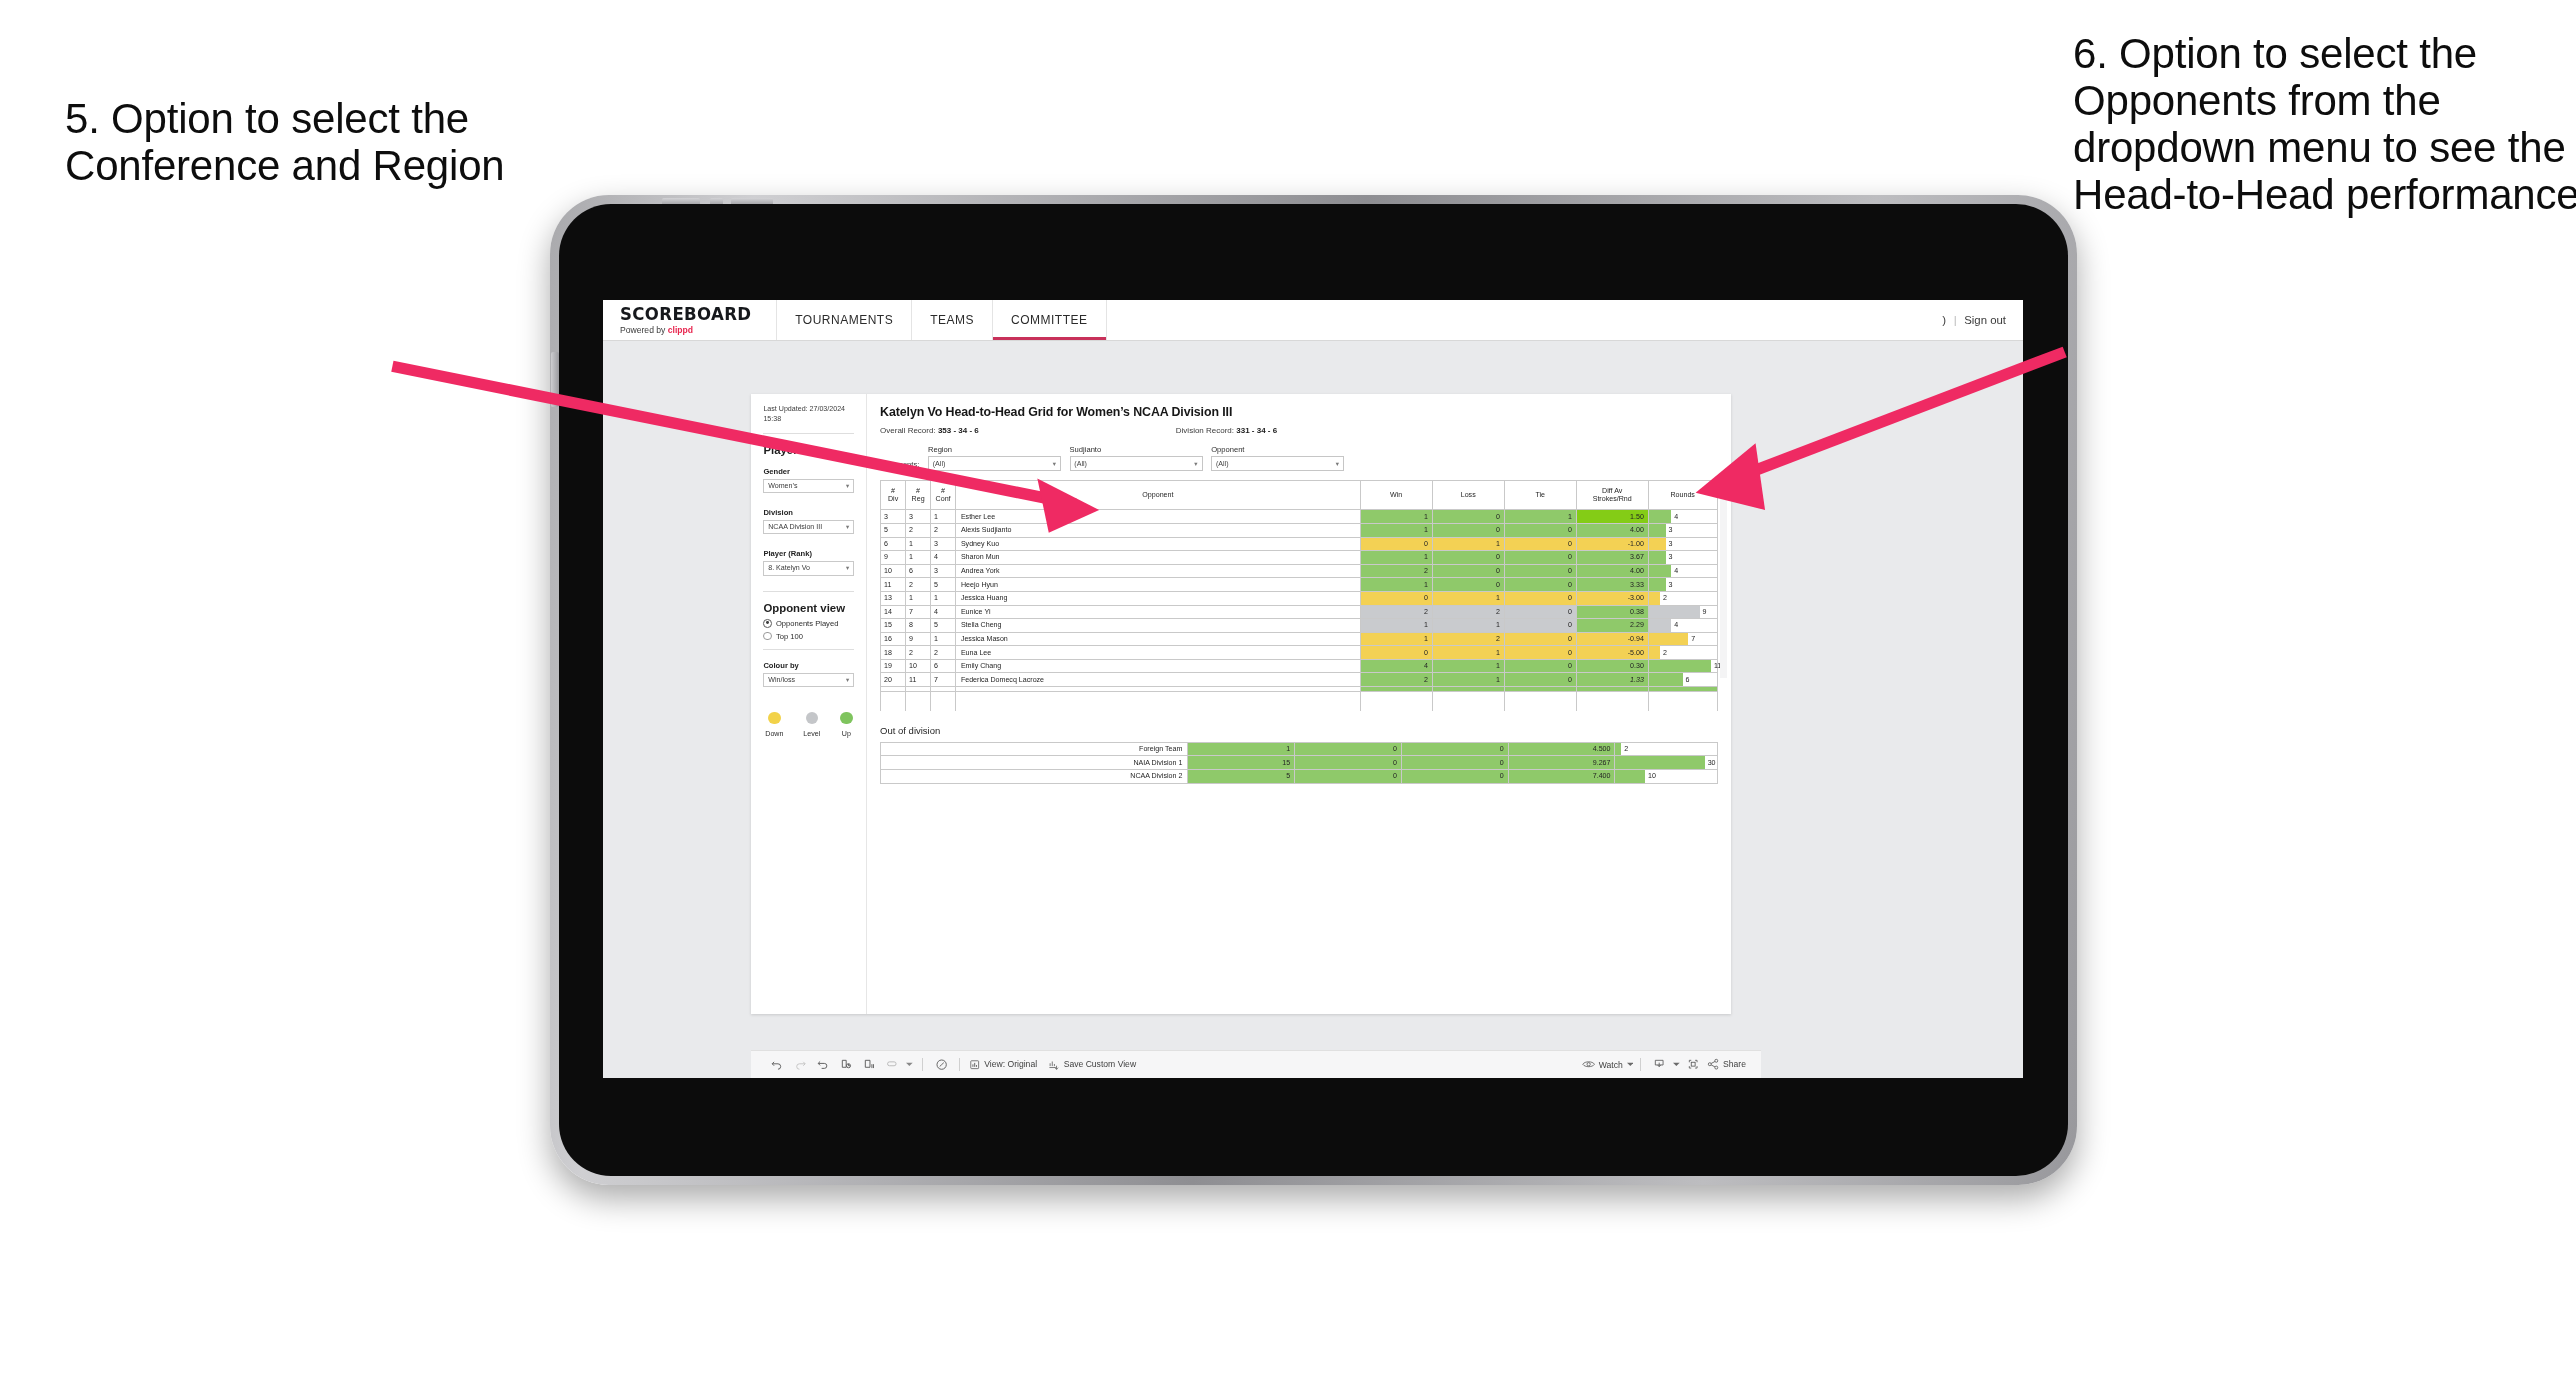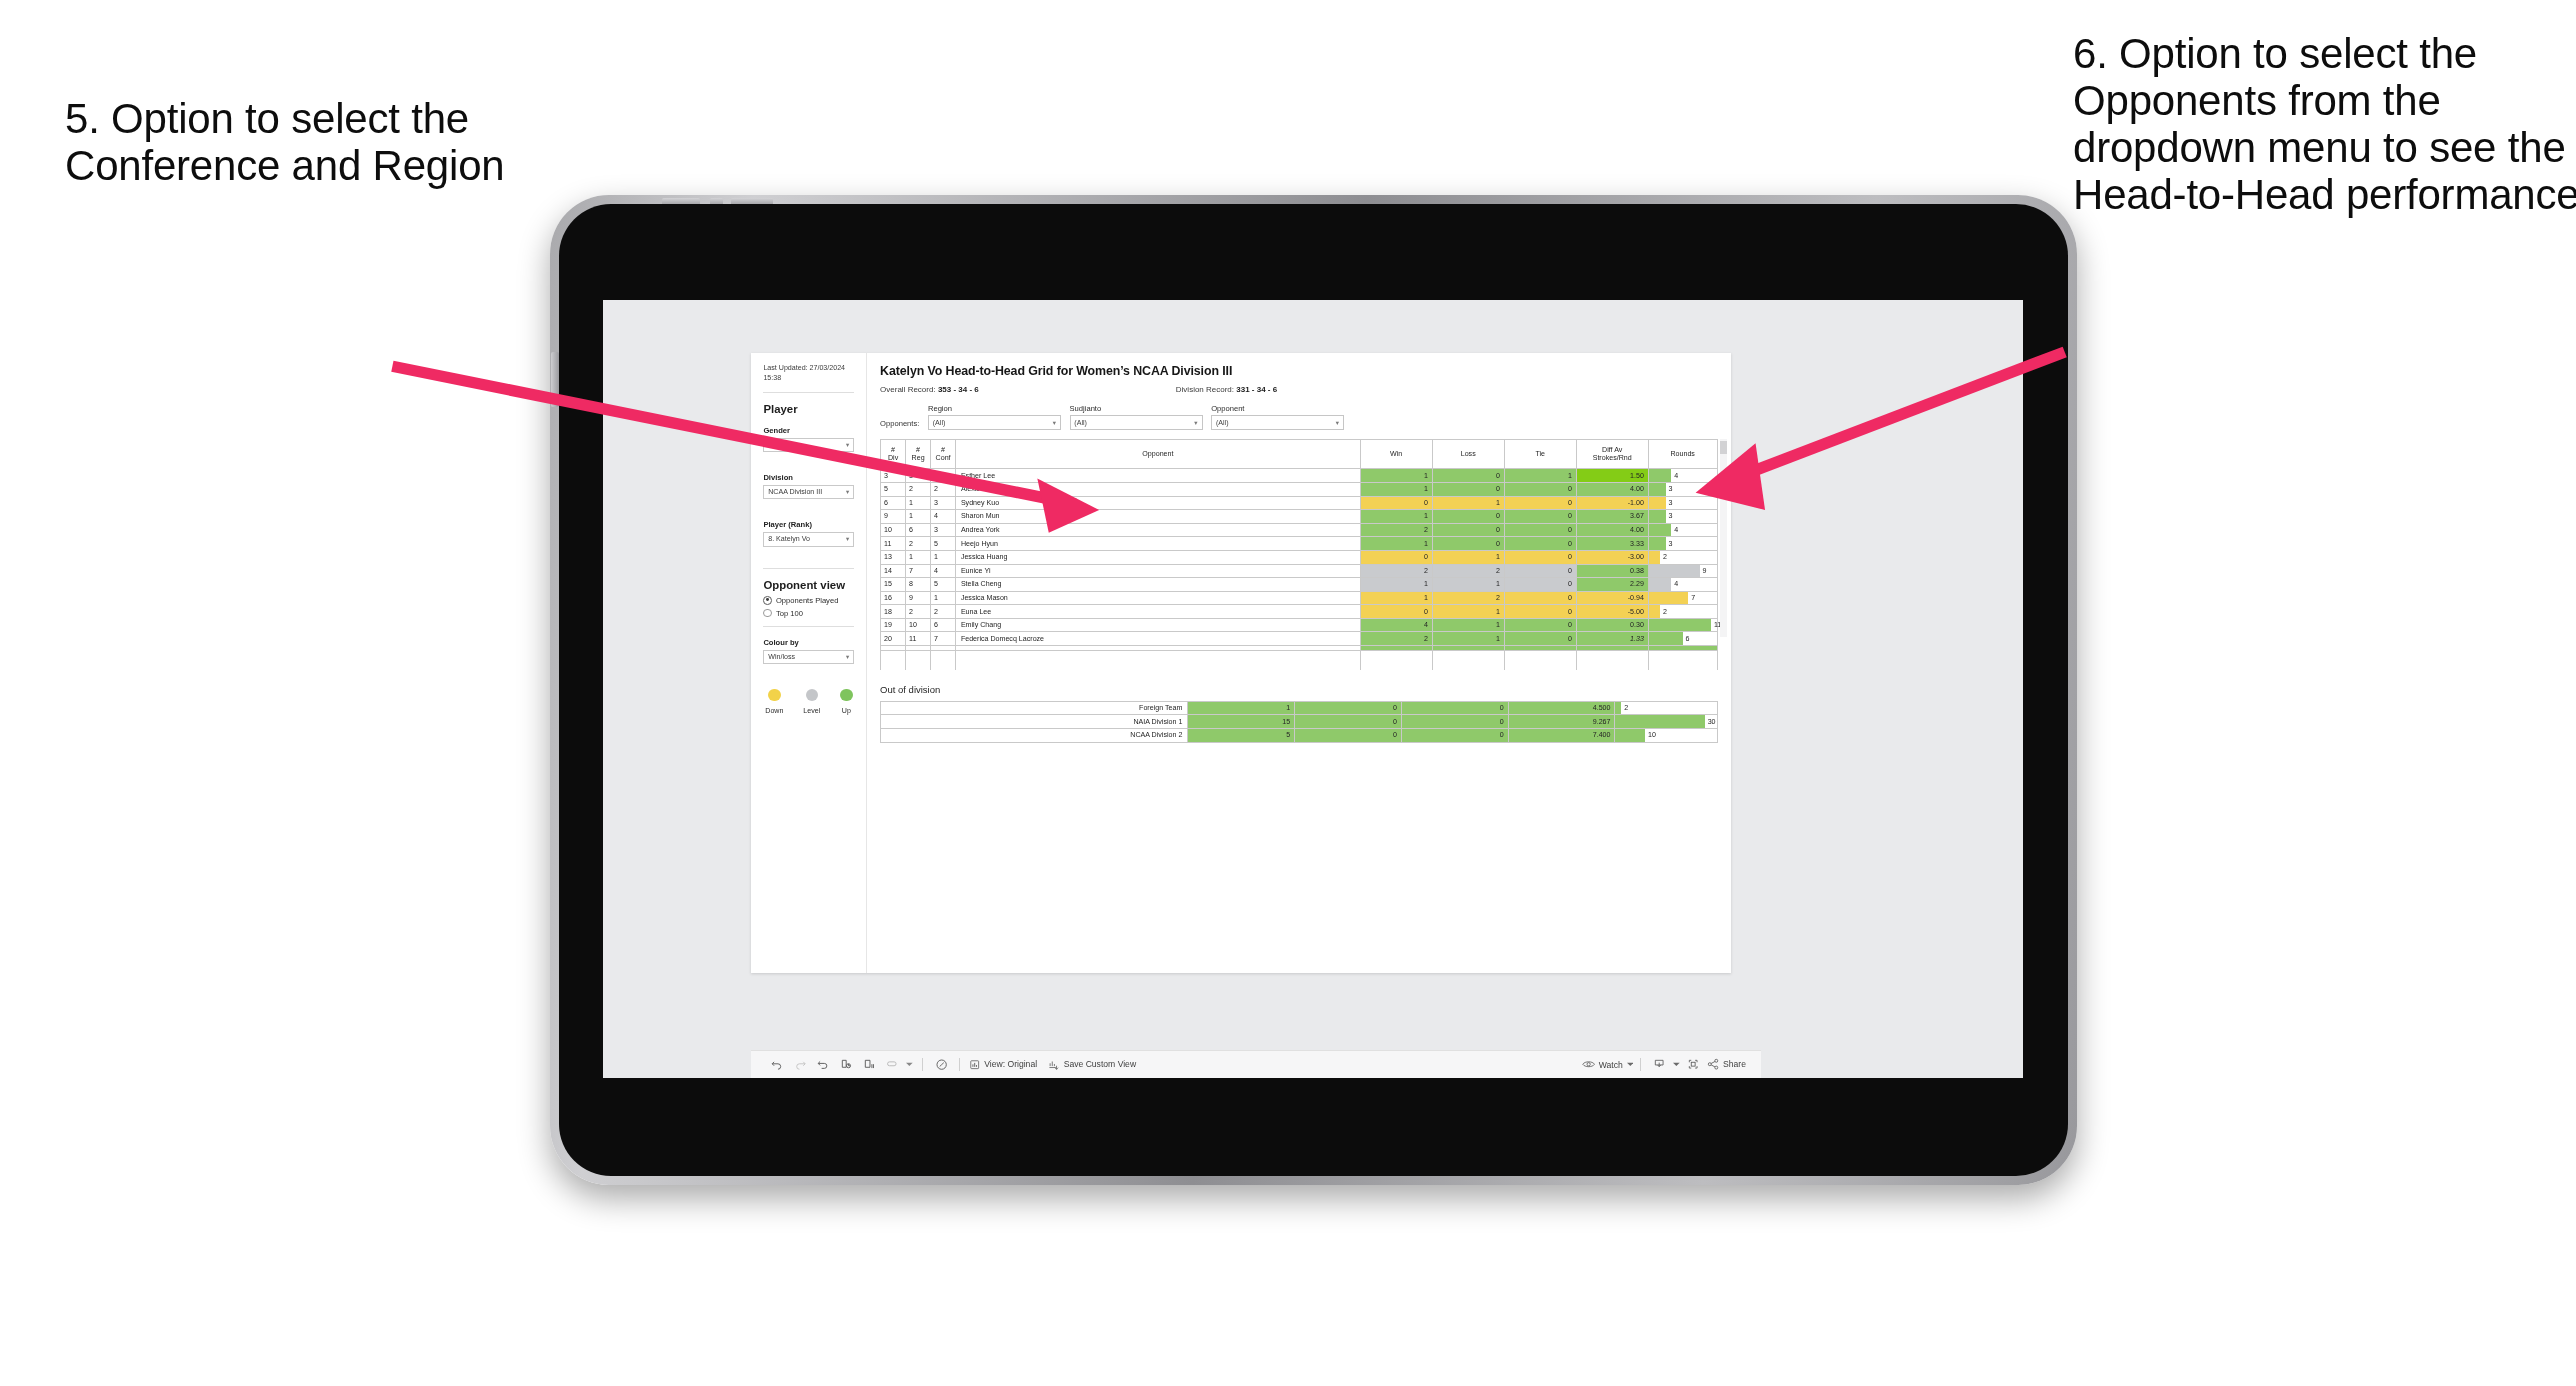--- a/index.html
+++ b/index.html
@@ -58,21 +58,21 @@
   
   .workspace{flex:1;background:#e9eaec;position:relative;}
   .card{position:absolute;left:148px;top:53px;width:980px;height:620px;background:#ffffff;
      box-shadow:0 1px 2.9px rgba(0,0,0,.14);display:flex;}
 
   
   .side{width:91px;padding:9.5px 11.4px 0 12.4px;border-right:1px solid #e6e6e6;font-size:7.6px;color:#2c2c2c;}
   .updated{font-size:7.1px;color:#3b3b3b;line-height:1.45;}
   .hr{height:1px;background:#dedede;margin:8.6px 0 10.5px;}
   .sec-title{font-size:11.4px;font-weight:bold;color:#1d1d1d;margin-bottom:10.5px;}
-  .fld{margin-bottom:21px;}
+  .fld{margin-bottom:15px;}
   .fld-label{font-size:7.6px;font-weight:bold;color:#232323;margin-bottom:2.9px;}
   .sel{height:12.4px;border:1px solid #c9c9c9;background:#fff;display:flex;align-items:center;
      justify-content:space-between;padding:0 2.9px 0 3.8px;font-size:7.1px;color:#3a3a3a;}
   .caret{font-size:5.7px;color:#7a7a7a;}
   .radio-row{display:flex;align-items:center;gap:3.8px;margin-top:3.8px;font-size:7.6px;color:#2c2c2c;}
   .radio{width:6.7px;height:6.7px;border-radius:50%;border:1px solid #9a9a9a;background:#fff;position:relative;flex:none;}
   .radio.on{border-color:#5a5a5a;}
   .radio.on::after{content:"";position:absolute;left:1.4px;top:1.4px;width:2.9px;height:2.9px;border-radius:50%;background:#3c3c3c;}
   .legend{display:flex;justify-content:space-between;margin-top:25px;padding:0 1.9px;}
   .lg{display:flex;flex-direction:column;align-items:center;gap:5.7px;}
@@ -138,20 +138,36 @@
   <div class="btn-left btn-l1"></div>
   <div class="bezel-inner"></div>
   <div class="cam cam1"></div>
   <div class="cam cam2"></div>
   <div class="cam cam3"></div>
   <div class="cam cam4"></div>
 
   <div class="screen">
     <div class="app">
 
+      <div class="topnav">
+        <div class="brand">
+          <div class="brand-name">SCOREBOARD</div>
+          <div class="brand-sub"><span>Powered by </span><b>clippd</b></div>
+        </div>
+        <div class="navtabs">
+          <div class="navtab">TOURNAMENTS</div>
+          <div class="navtab">TEAMS</div>
+          <div class="navtab active last">COMMITTEE</div>
+        </div>
+        <div class="topright">
+          <span>)</span>
+          <span class="sep">|</span>
+          <span>Sign out</span>
+        </div>
+      </div>
 
 
       <div class="workspace">
         <div class="card">
 
           <div class="side">
             <div class="updated">
               <span>Last Updated: 27/03/2024</span><br>
               <span>15:38</span>
             </div>

